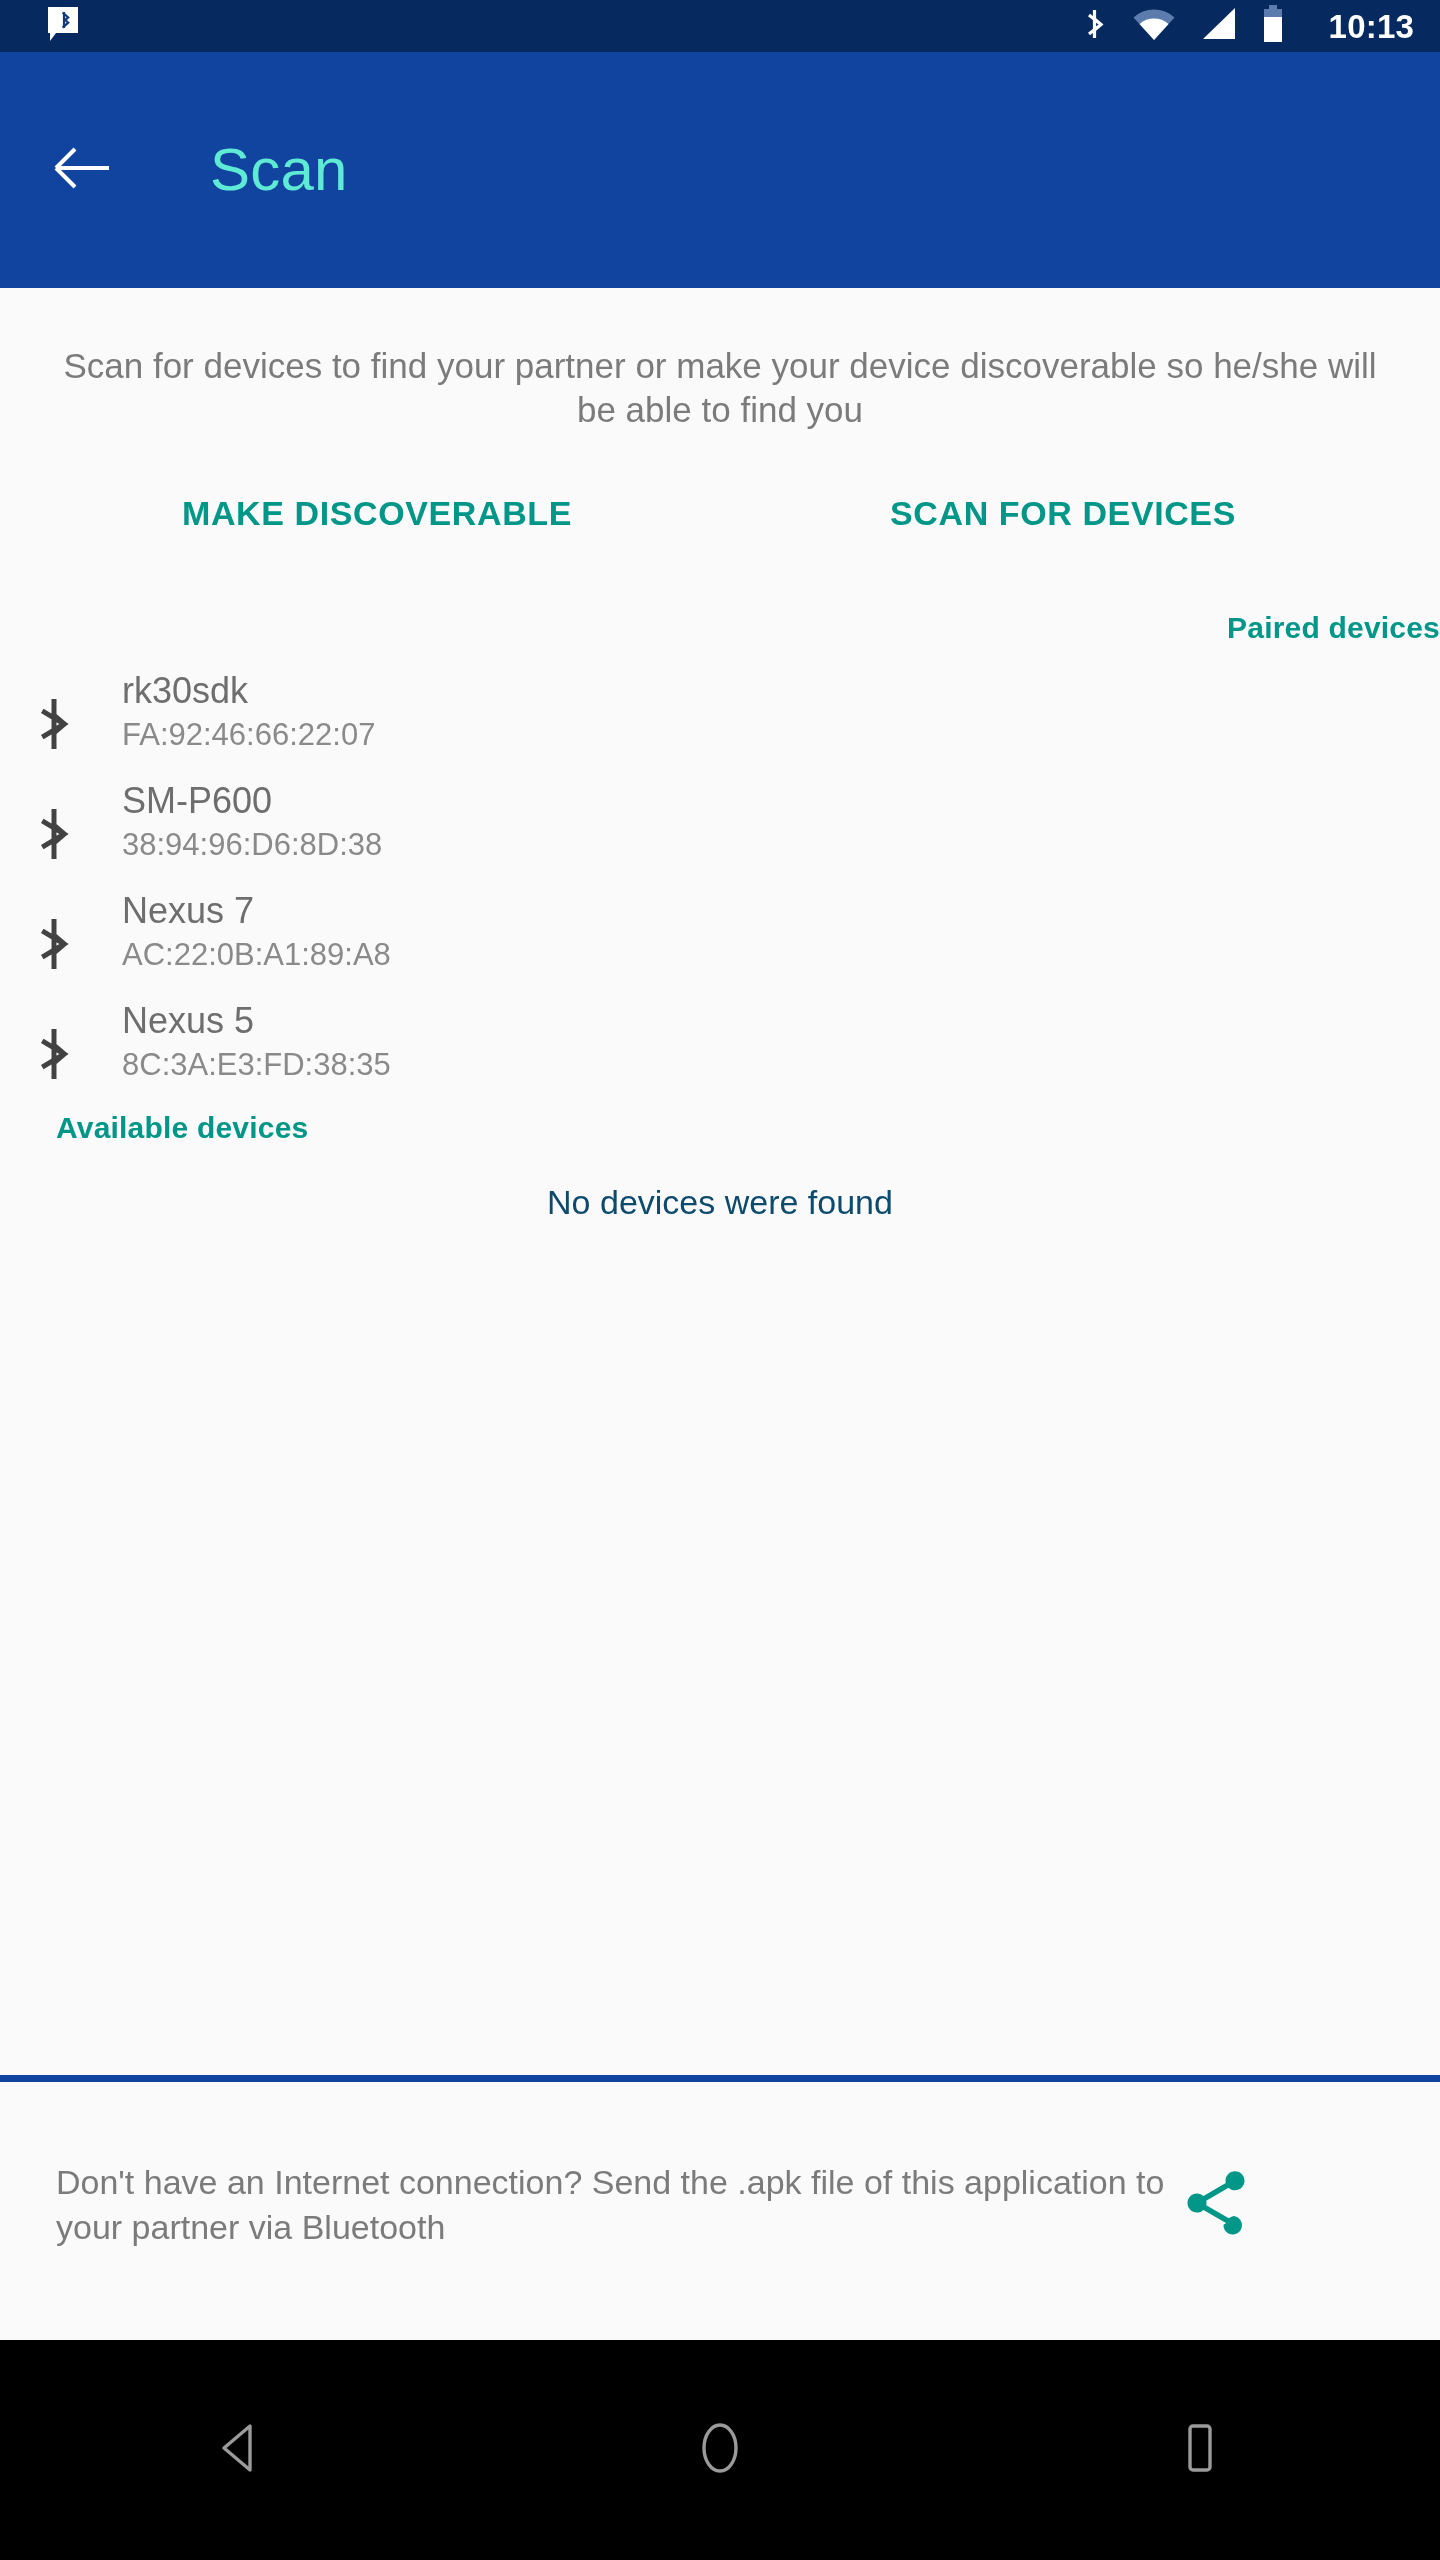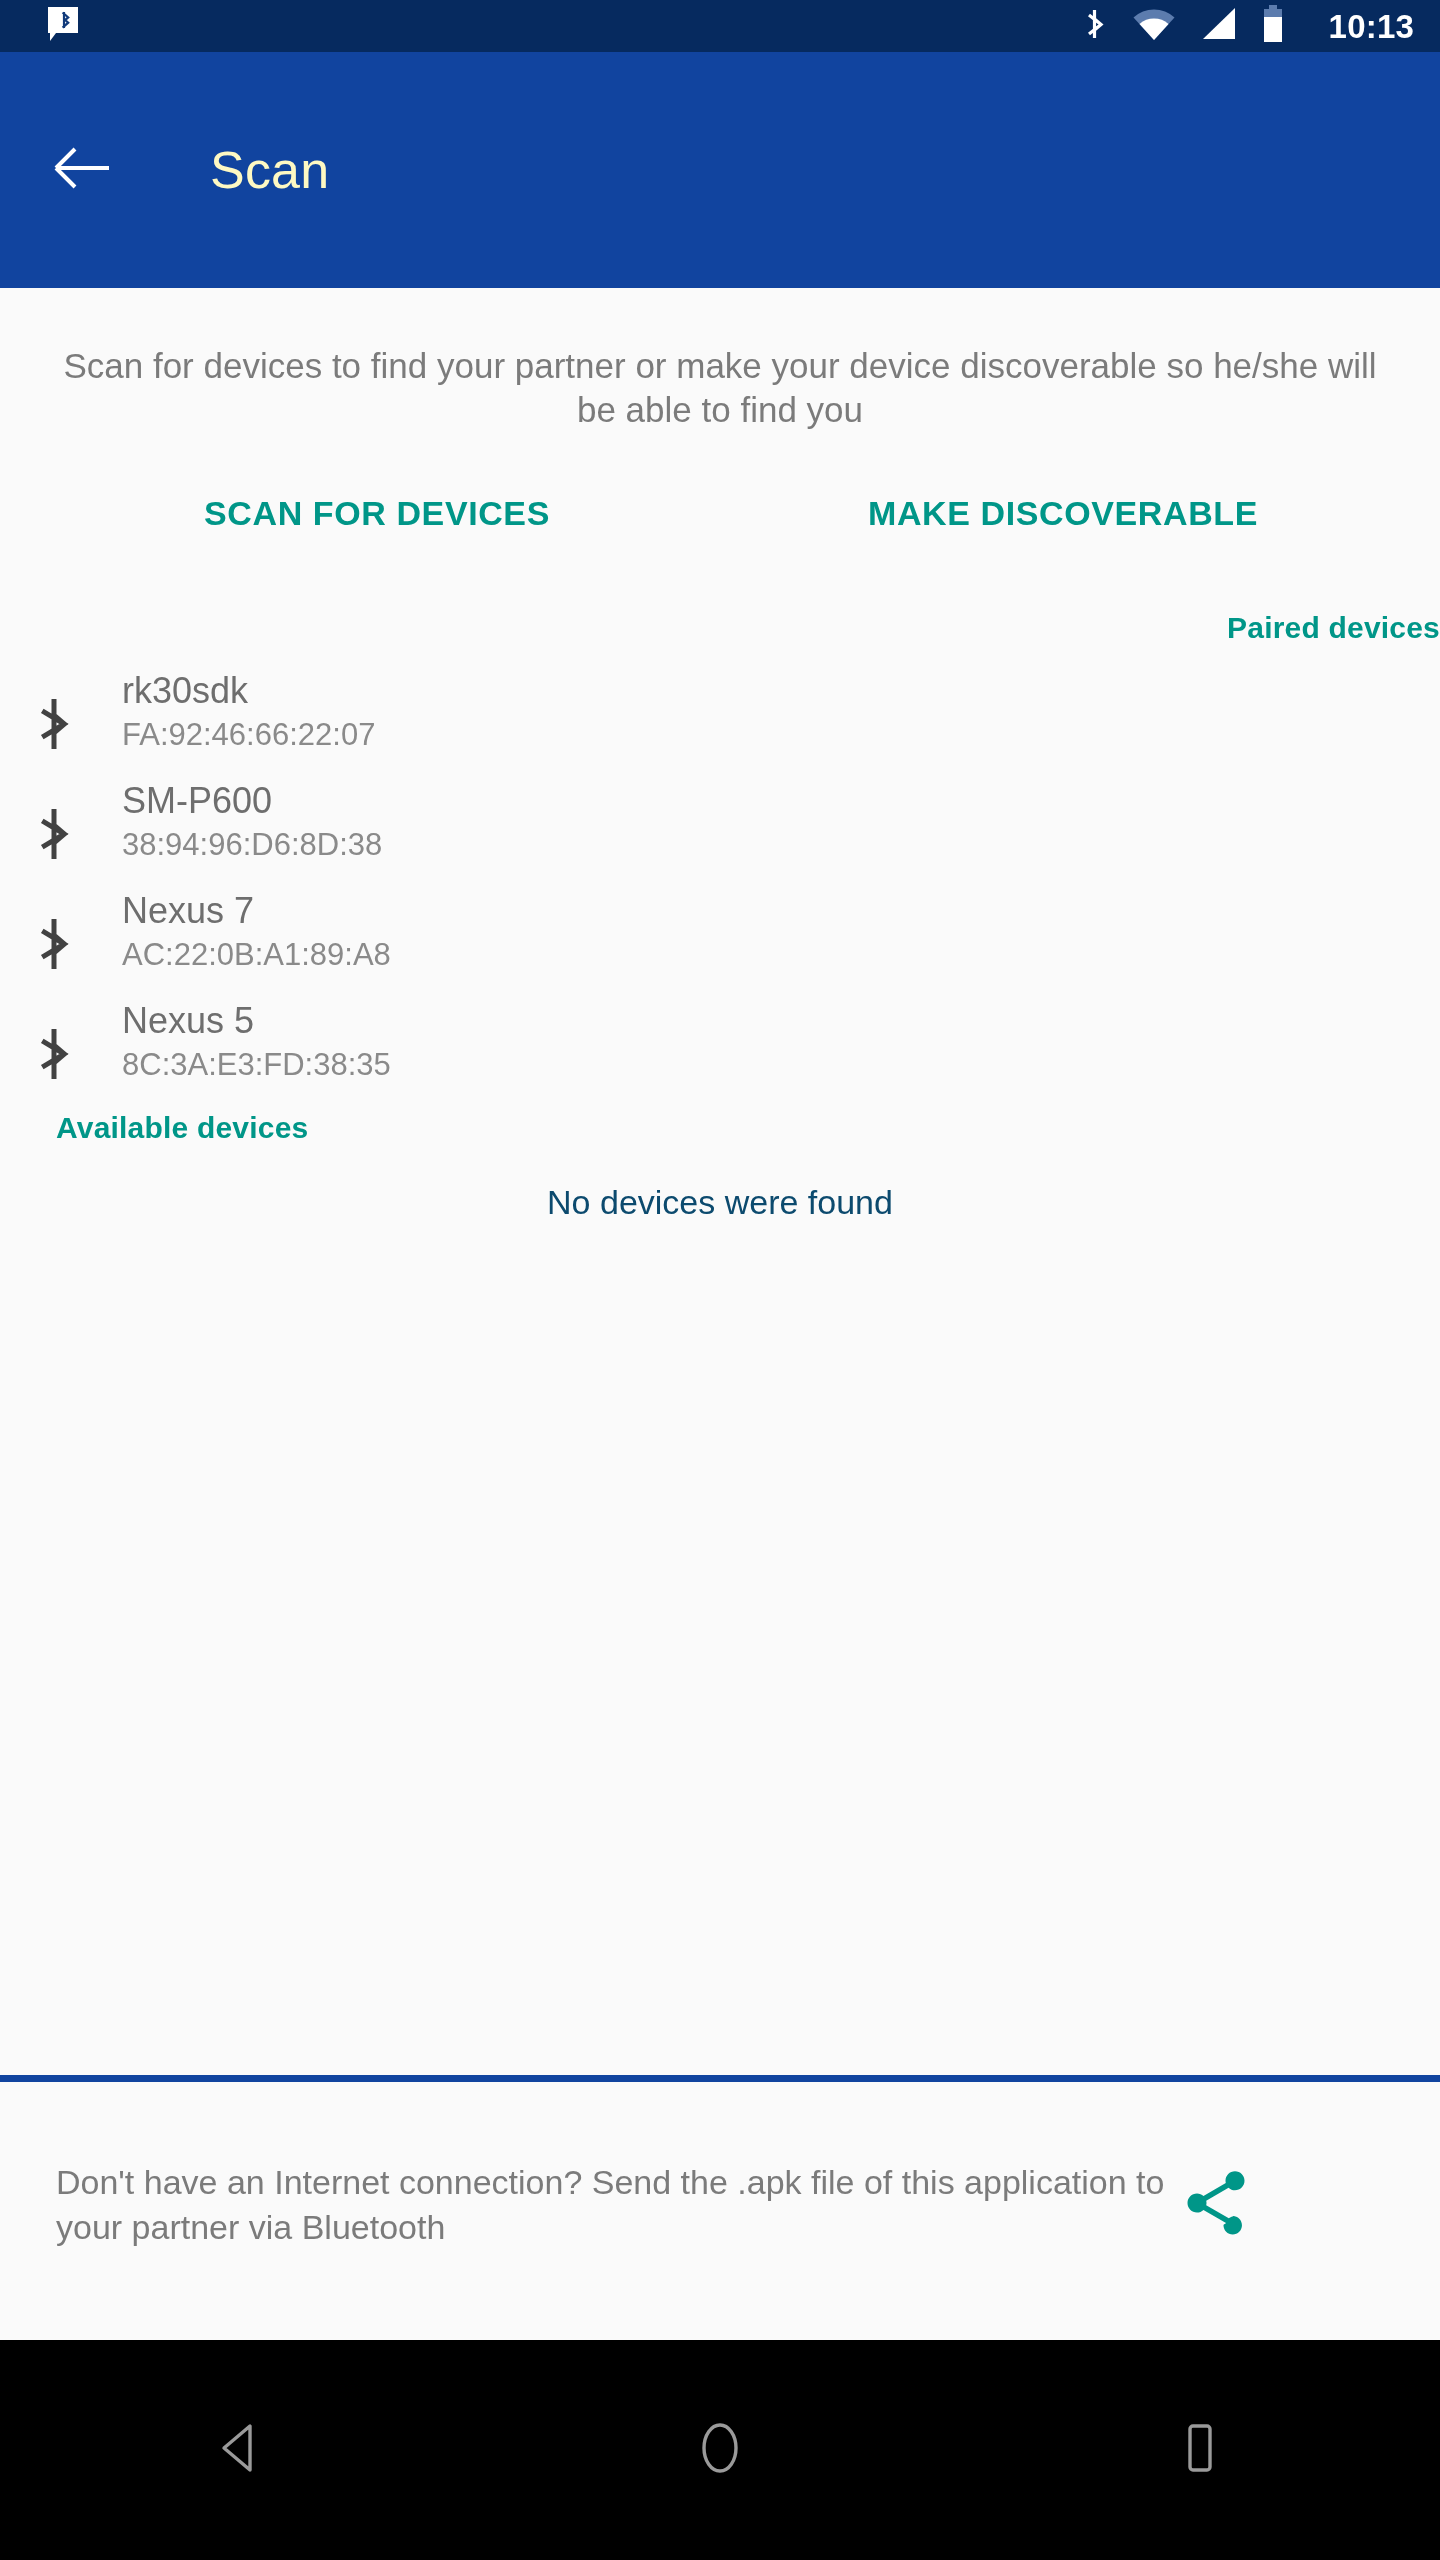--- a/index.html
+++ b/index.html
@@ -65,22 +65,22 @@
   }
   .back-btn {
     width: 72px;
     height: 72px;
     display: flex;
     align-items: center;
     justify-content: center;
     cursor: pointer;
   }
   .app-title {
-    color: #fef9c3;
-    font-size: 52px;
+    color: #5eead4;
+    font-size: 60px;
     font-weight: 500;
     margin-left: 92px;
     letter-spacing: 0.2px;
     line-height: 1;
   }
 
   
   .content {
     flex: 1 1 auto;
     background: #fafafa;
@@ -269,22 +269,22 @@
       </span>
     </div>
     <div class="app-title">Scan</div>
   </div>
 
   <div class="content">
 
     <p class="description">Scan for devices to find your partner or make your device discoverable so he/she will be able to find you</p>
 
     <div class="action-row">
+      <div class="action-btn">MAKE DISCOVERABLE</div>
       <div class="action-btn">SCAN FOR DEVICES</div>
-      <div class="action-btn">MAKE DISCOVERABLE</div>
     </div>
 
     <div class="section-header" id="paired-header">Paired devices</div>
 
     <ul class="device-list">
       <li class="device-row">
         <span class="device-icon">
           <svg width="44" height="62" viewBox="0 0 30 42">
             <path d="M7 12 L22 21 L15 27 L15 4 L15 38 L15 15 L22 21 L7 30" fill="none" stroke="#424242" stroke-width="3.4" stroke-linejoin="miter"></path>
           </svg>

